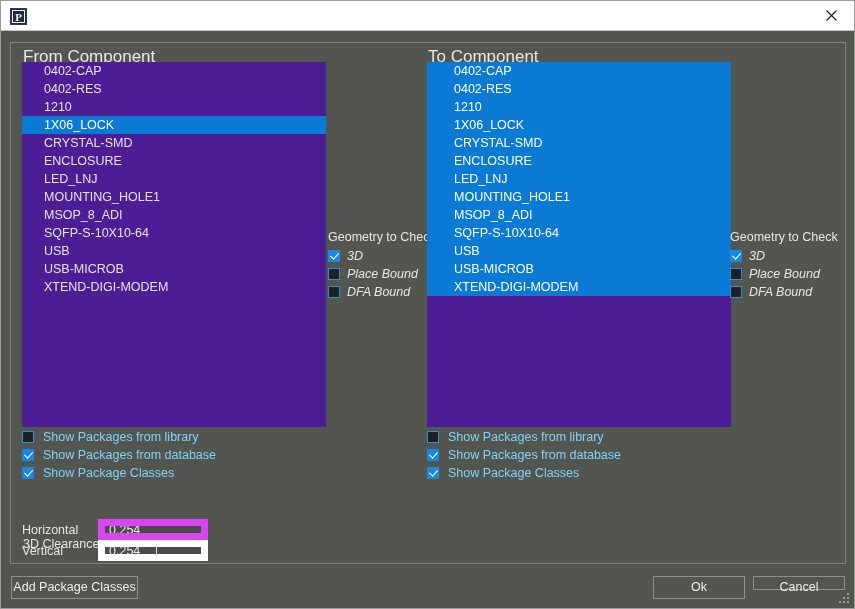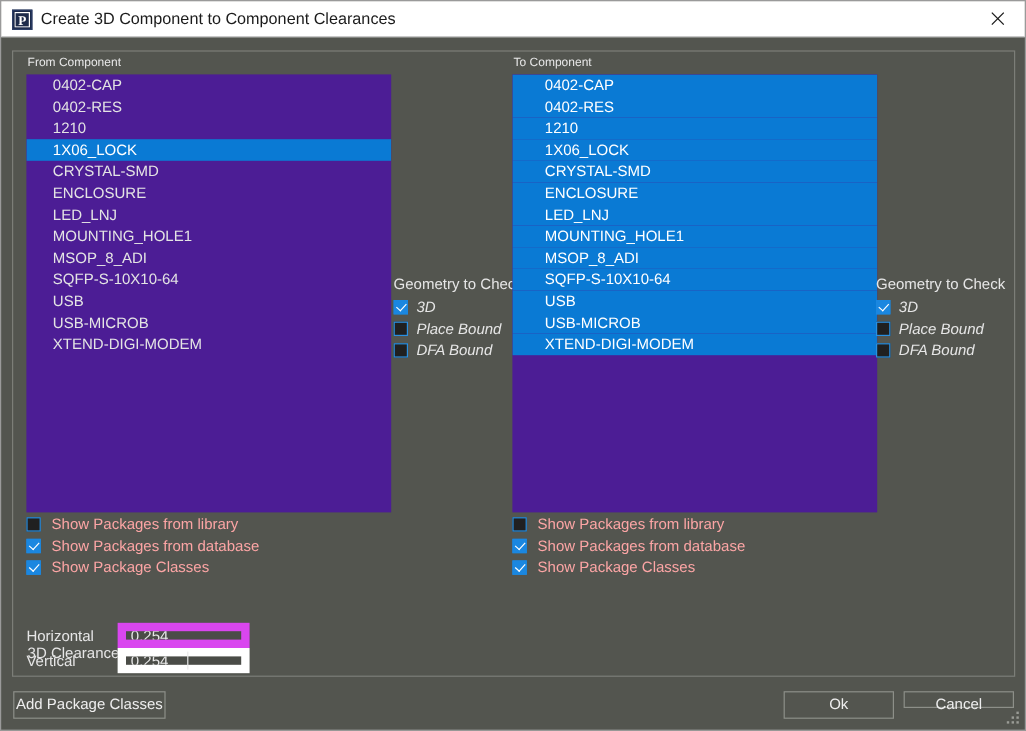--- a/index.html
+++ b/index.html
@@ -74,21 +74,21 @@
     width: 836px;
     height: 522px;
     border: 1px solid #7c7e78;
     box-sizing: border-box;
     background: transparent;
   }
 
   
   .panel-label {
     position: absolute;
-    font-size: 10px;
+    font-size: 17px;
     color: #e8e8e8;
     white-space: nowrap;
   }
   #from-label { left: 22px; top: 46px; }
   #to-label   { left: 427px; top: 46px; }
 
   
   .listbox {
     position: absolute;
     background: #4c1d95;
@@ -177,21 +177,21 @@
 
   .show-row {
     display: flex;
     align-items: center;
     height: 18px;
     cursor: default;
   }
   .show-row .cb { margin-right: 9px; }
   .show-row .lbl {
     font-size: 12.5px;
-    color: #fca5a5;
+    color: #7dd3fc;
     white-space: nowrap;
   }
 
   
   #clearance-title {
     position: absolute;
     left: 22px;
     top: 500px;
     font-size: 12.5px;
     color: #e6e6e6;
@@ -297,21 +297,20 @@
 <div id="app">
 
   <div class="titlebar">
     <div class="title-icon">
       <svg width="13" height="13" viewBox="0 0 13 13">
         <rect x="0" y="0" width="13" height="13" fill="#1c2a4a"></rect>
         <text x="6.5" y="10.5" font-family="Liberation Serif, serif" font-size="11" font-weight="bold" fill="#ffffff" text-anchor="middle">P</text>
         <rect x="0.5" y="0.5" width="12" height="12" fill="none" stroke="#ffffff" stroke-width="1"></rect>
       </svg>
     </div>
-    <div class="title-text">Create 3D Component to Component Clearances</div>
     <div class="close-btn">
       <svg width="11" height="11" viewBox="0 0 11 11">
         <line x1="0.5" y1="0.5" x2="10.5" y2="10.5" stroke="#1a1a1a" stroke-width="1.1"></line>
         <line x1="10.5" y1="0.5" x2="0.5" y2="10.5" stroke="#1a1a1a" stroke-width="1.1"></line>
       </svg>
     </div>
   </div>
 
   <div class="groupbox"></div>
 

